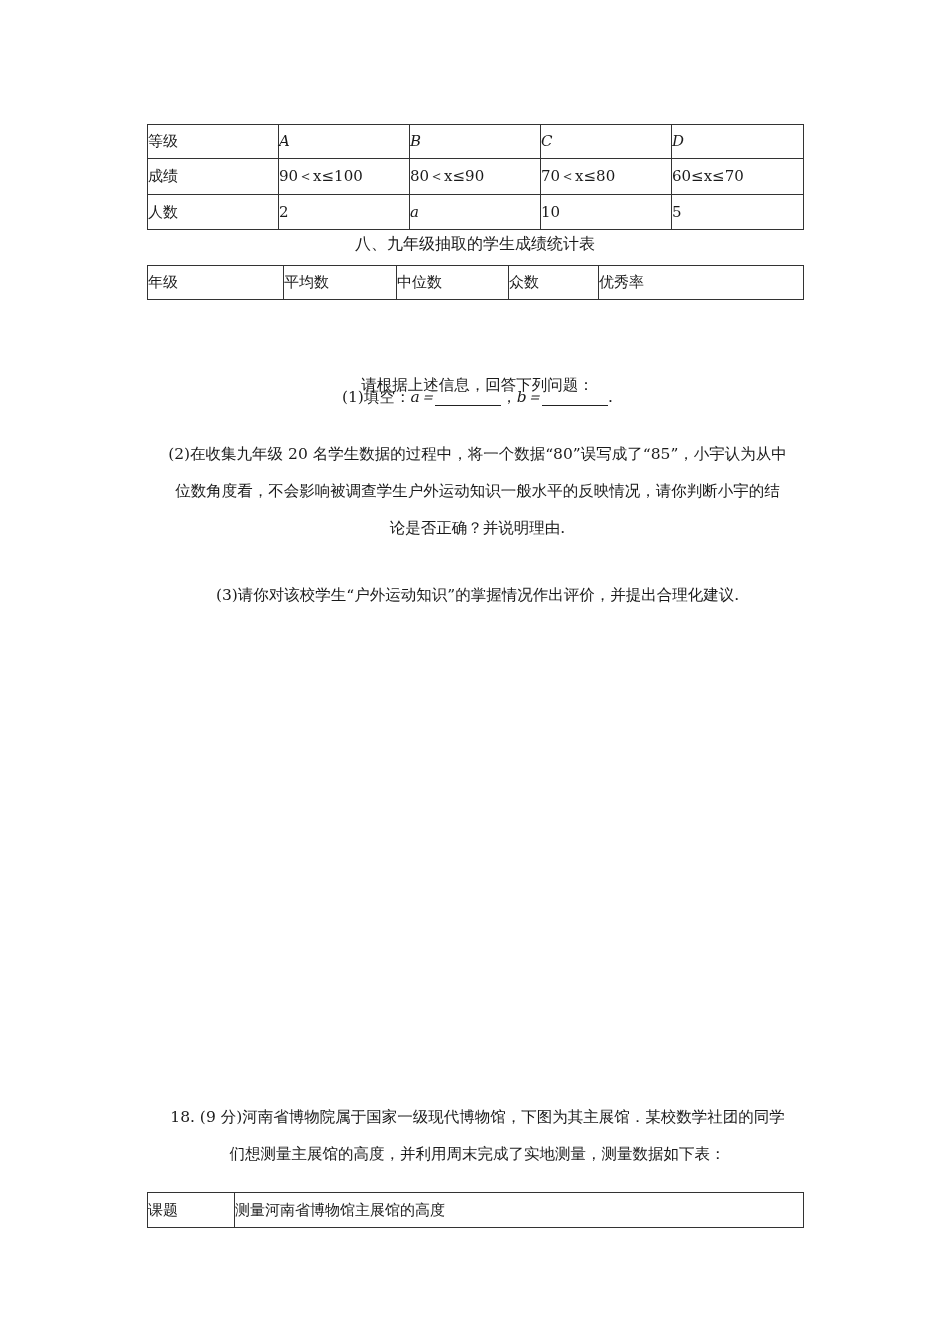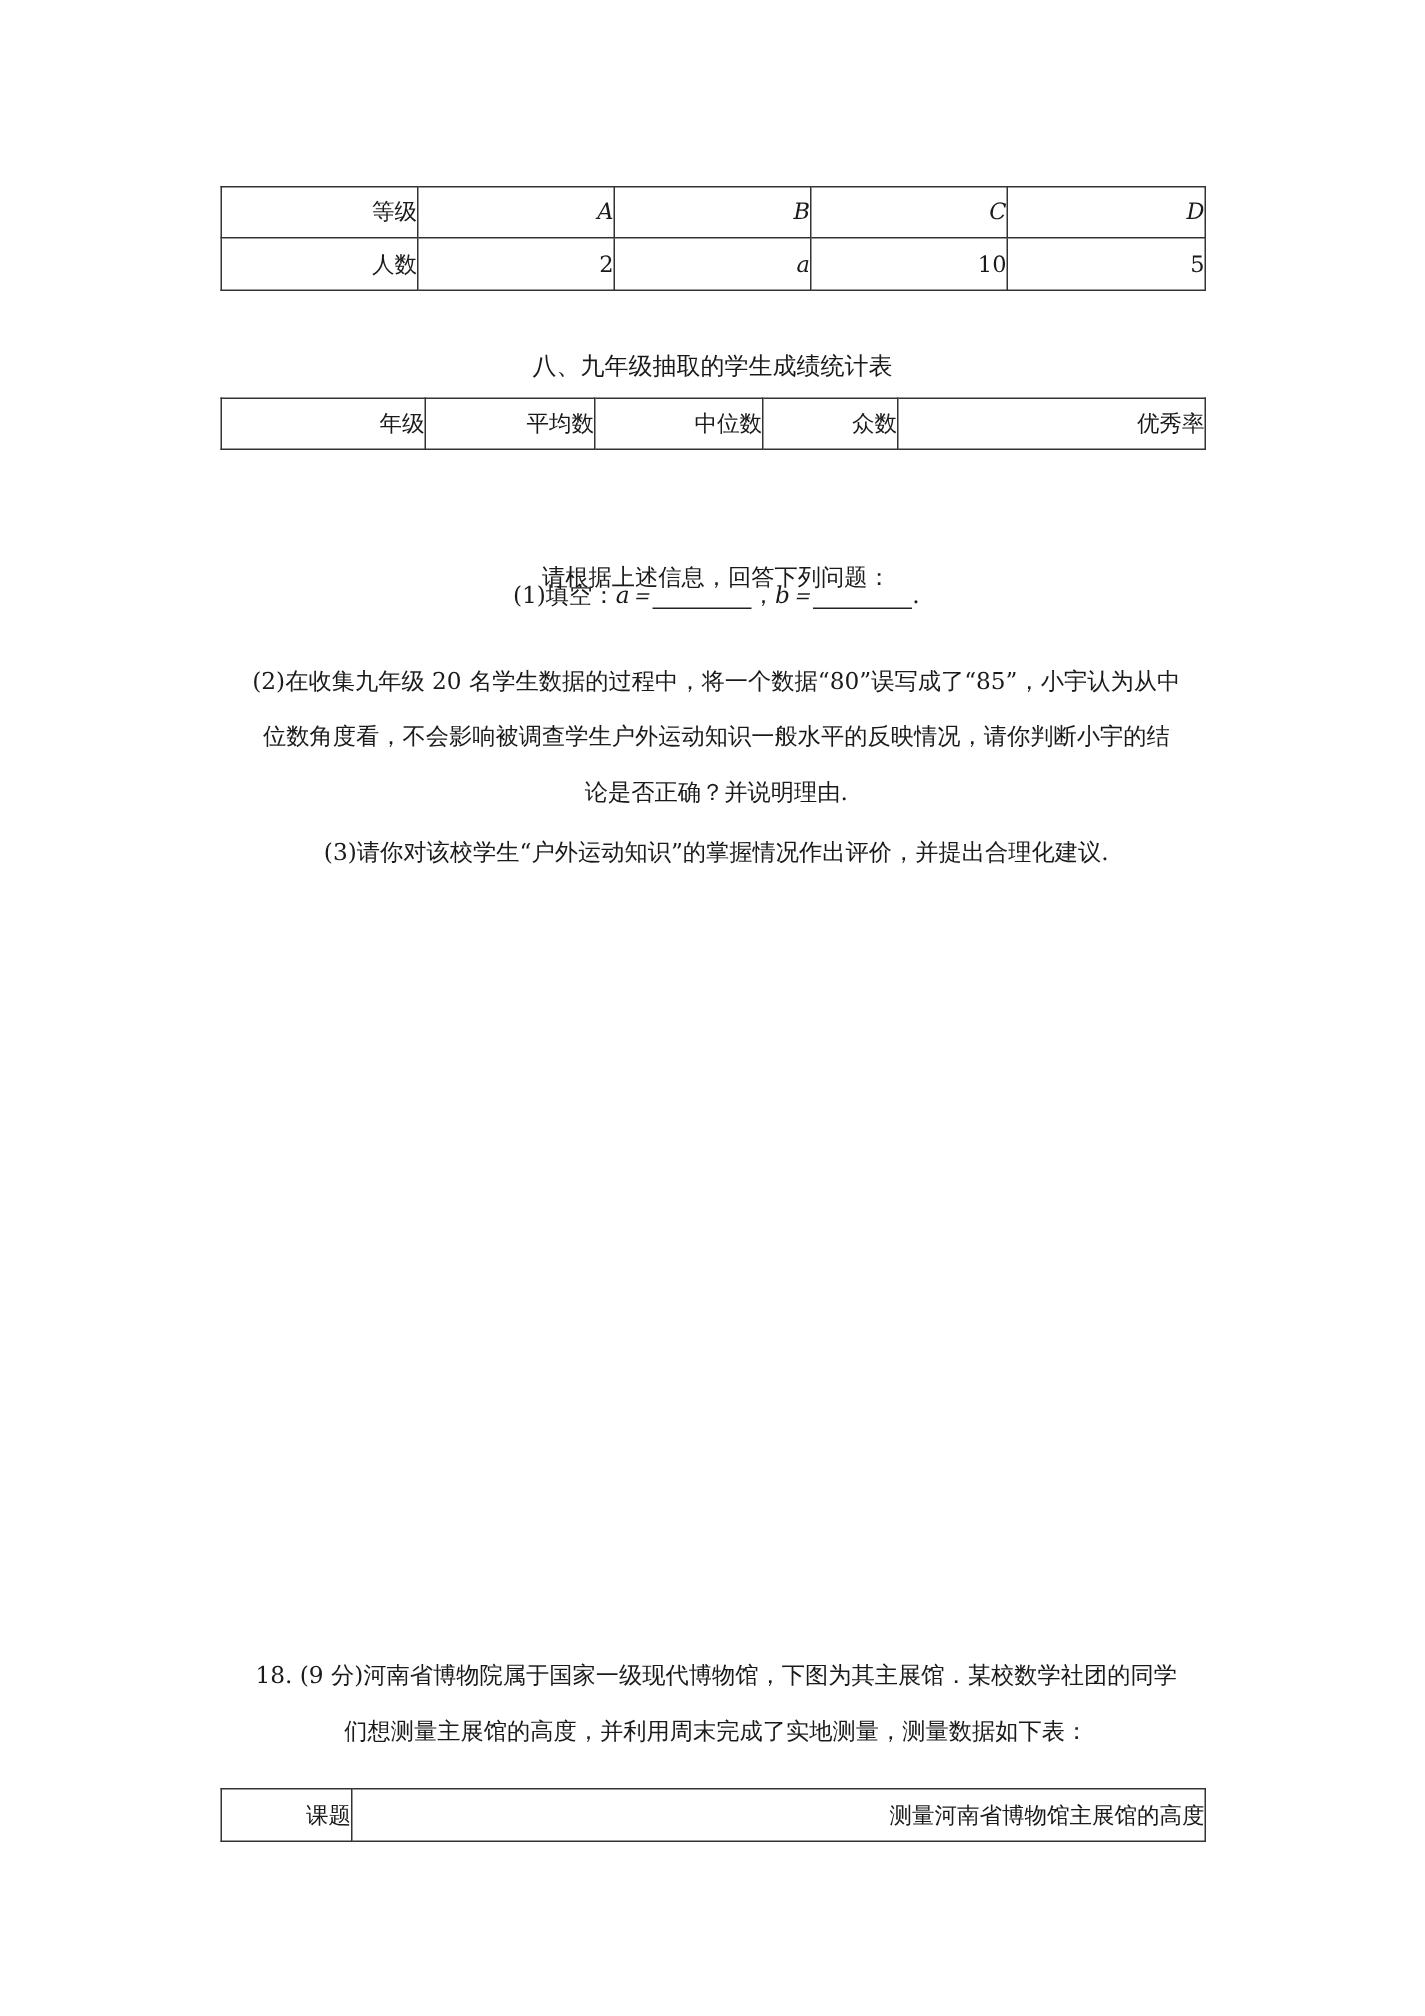--- a/index.html
+++ b/index.html
@@ -3,21 +3,21 @@
 <meta charset="utf-8">
 <style>
   html, body { margin: 0; padding: 0; }
   body {
     width: 950px; height: 1344px; background: #ffffff; position: relative;
     font-family: "DejaVu Serif", "Liberation Serif", serif; color: #1a1a1a;
     overflow: hidden;
   }
   table { border-collapse: collapse; position: absolute; table-layout: fixed; }
   td {
-    border: 1px solid #333; text-align: right; vertical-align: middle;
+    border: 1px solid #333; text-align: left; vertical-align: middle;
     font-size: 15px; padding: 0; line-height: 1;
   }
   .hd { font-family: "DejaVu Sans", "Liberation Sans", sans-serif; font-size: 15px; }
   .it { font-style: italic; }
   .caption {
     position: absolute; left: 147px; width: 656px; top: 234px; text-align: center;
     font-family: "DejaVu Sans", "Liberation Sans", sans-serif; font-size: 16px;
   }
   .para {
     position: absolute; left: 145px; width: 665px; font-size: 15.5px; line-height: 1;
@@ -37,20 +37,27 @@
       <col style="width:131px">
       <col style="width:132px">
     </colgroup>
   <tbody>
       <tr style="height:34px">
     <td class="hd">等级</td>
     <td class="it">A</td>
     <td class="it">B</td>
     <td class="it">C</td>
     <td class="it">D</td>
+  </tr>
+  <tr style="height:36px">
+    <td class="hd">成绩</td>
+    <td>90＜x≤100</td>
+    <td>80＜x≤90</td>
+    <td>70＜x≤80</td>
+    <td>60≤x≤70</td>
   </tr>
   <tr style="height:35px">
     <td class="hd">人数</td>
     <td>2</td>
     <td class="it">a</td>
     <td>10</td>
     <td>5</td>
   </tr>
 </tbody>
   </table>
@@ -76,21 +83,21 @@
 </tbody>
   </table>
 
 <div class="para" style="top:378px">请根据上述信息，回答下列问题：</div>
 <div class="para" style="top:390px">
   <span>(1)填空：</span><span class="it">a＝</span><span class="blank"></span><span>，</span><span class="it">b＝</span><span class="blank"></span><span>.</span>
 </div>
 <div class="para" style="top:447px">(2)在收集九年级 20 名学生数据的过程中，将一个数据“80”误写成了“85”，小宇认为从中</div>
 <div class="para" style="top:484px">位数角度看，不会影响被调查学生户外运动知识一般水平的反映情况，请你判断小宇的结</div>
 <div class="para" style="top:521px">论是否正确？并说明理由.</div>
-<div class="para" style="top:561px">(3)请你对该校学生“户外运动知识”的掌握情况作出评价，并提出合理化建议.</div>
+<div class="para" style="top:588px">(3)请你对该校学生“户外运动知识”的掌握情况作出评价，并提出合理化建议.</div>
 
 <div class="para" style="top:1110px">18. (9 分)河南省博物院属于国家一级现代博物馆，下图为其主展馆．某校数学社团的同学</div>
 <div class="para" style="top:1147px">们想测量主展馆的高度，并利用周末完成了实地测量，测量数据如下表：</div>
 
 <table style="left:147px; top:1176px; width:656px;margin-top:16px;">
   <colgroup>
       <col style="width:87px">
       <col style="width:569px">
     </colgroup>
   <tbody>

